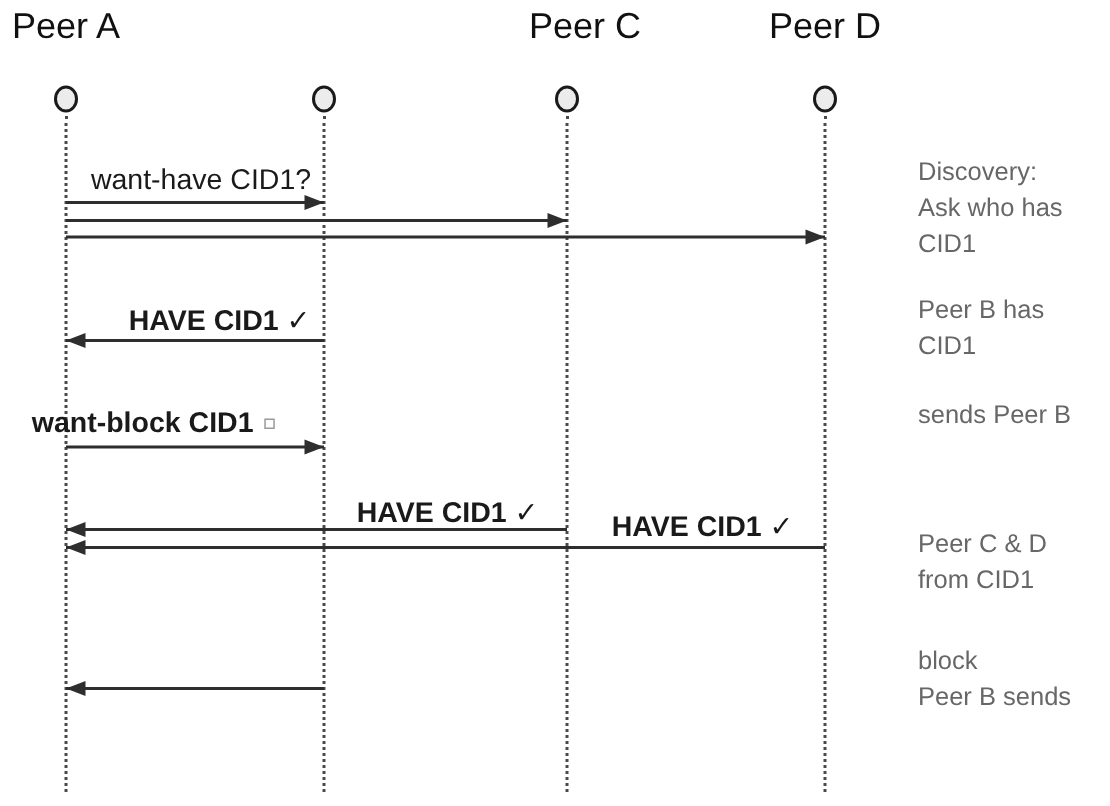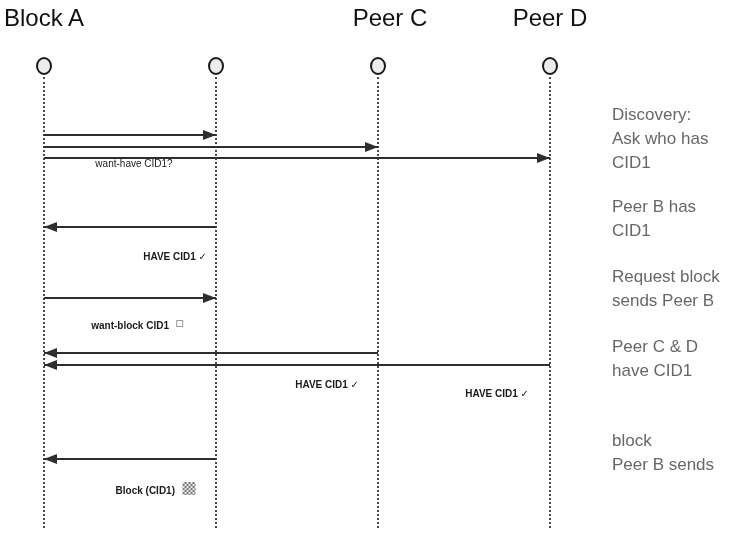--- a/index.html
+++ b/index.html
@@ -19,22 +19,22 @@
     position:absolute;width:0;border-left:2px dotted var(--lifeline-color,#4a4a4a);
   }
   .msg-line{position:absolute;height:2px;background:var(--line-color,#2e2e2e);}
   .arrow-head{
     position:absolute;width:0;height:0;
     border-top:5px solid transparent;border-bottom:5px solid transparent;
   }
   .arrow-head.right{border-left:13px solid var(--line-color,#2e2e2e);}
   .arrow-head.left{border-right:13px solid var(--line-color,#2e2e2e);}
   .msg-label{
-    position:absolute;font-size:10px;color:var(--label-color,#1a1a1a);
-    white-space:nowrap;font-weight:400;margin-top:48px;
+    position:absolute;font-size:19px;color:var(--label-color,#1a1a1a);
+    white-space:nowrap;font-weight:400;
   }
   .msg-label.center{transform:translateX(-50%);}
   .msg-label.right{transform:translateX(-100%);font-weight:bold;}
   .icon-empty-block{
     display:inline-block;width:7px;height:7px;box-sizing:border-box;
     border:1px solid #9a9a9a;background:#fdfdfd;margin-left:7px;vertical-align:2px;
   }
   .icon-block-data{
     display:inline-block;width:13px;height:13px;margin-left:8px;vertical-align:-1px;
     background-color:#e9e9e9;
@@ -43,21 +43,21 @@
   }
   .annotation{
     position:absolute;font-size:17px;line-height:24px;
     color:var(--annotation-color,#676767);white-space:nowrap;
   }
 </style>
 </head>
 <body>
 
 <div class="stage" aria-label="Peer discovery and block exchange sequence" style="--line-color: #2e2e2e; --label-color: #1a1a1a; --title-color: #111111; --annotation-color: #676767; --circle-fill: #ececec; --circle-stroke: #1a1a1a; --lifeline-color: #4a4a4a;">
-    <div class="peer-title" style="left: 44px; top: 4px;">Block A</div>
+    <div class="peer-title" style="left: 44px; top: 4px;">Peer A</div>
     <div class="endpoint-circle" style="left: 36px; top: 57px;"></div>
     <div class="lifeline" style="left: 43px; top: 77px; height: 451px;"></div>
     <div class="endpoint-circle" style="left: 208px; top: 57px;"></div>
     <div class="lifeline" style="left: 215px; top: 77px; height: 451px;"></div>
     <div class="peer-title" style="left: 378px; top: 4px; margin-left: 12px;">Peer C</div>
     <div class="endpoint-circle" style="left: 370px; top: 57px;"></div>
     <div class="lifeline" style="left: 377px; top: 77px; height: 451px;"></div>
     <div class="peer-title" style="left: 550px; top: 4px;">Peer D</div>
     <div class="endpoint-circle" style="left: 542px; top: 57px;"></div>
     <div class="lifeline" style="left: 549px; top: 77px; height: 451px;"></div>
@@ -75,35 +75,33 @@
     <div class="arrow-head right" style="left: 203px; top: 293px;"></div>
     <div class="msg-label right" style="left: 183px; top: 272px;"><span>want-block CID1</span><span class="icon-empty-block"></span></div>
     <div class="msg-line" style="left: 44px; top: 352px; width: 334px;"></div>
     <div class="arrow-head left" style="left: 44px; top: 348px;"></div>
     <div class="msg-label right" style="left: 359px; top: 331px;"><span>HAVE CID1 ✓</span></div>
     <div class="msg-line" style="left: 44px; top: 364px; width: 506px;"></div>
     <div class="arrow-head left" style="left: 44px; top: 360px;"></div>
     <div class="msg-label right" style="left: 529px; top: 340px;"><span>HAVE CID1 ✓</span></div>
     <div class="msg-line" style="left: 44px; top: 458px; width: 172px;"></div>
     <div class="arrow-head left" style="left: 44px; top: 454px;"></div>
-    <div class="msg-label right" style="left: 196px; top: 434px;"><span>Block (CID1)</span><span class="icon-block-data"></span></div>
     <div class="annotation" style="left: 612px; top: 103px;">
       <div>Discovery:</div>
       <div>Ask who has</div>
       <div>CID1</div>
     </div>
     <div class="annotation" style="left: 612px; top: 195px;">
       <div>Peer B has</div>
       <div>CID1</div>
     </div>
     <div class="annotation" style="left: 612px; top: 265px;">
-      <div>Request block</div>
       <div>sends Peer B</div>
     </div>
-    <div class="annotation" style="left: 612px; top: 335px;">
+    <div class="annotation" style="left: 612px; top: 351px;">
       <div>Peer C &amp; D</div>
-      <div>have CID1</div>
+      <div>from CID1</div>
     </div>
     <div class="annotation" style="left: 612px; top: 429px;">
       <div>block</div>
       <div>Peer B sends</div>
     </div>
   </div>
 
 </body></html>

